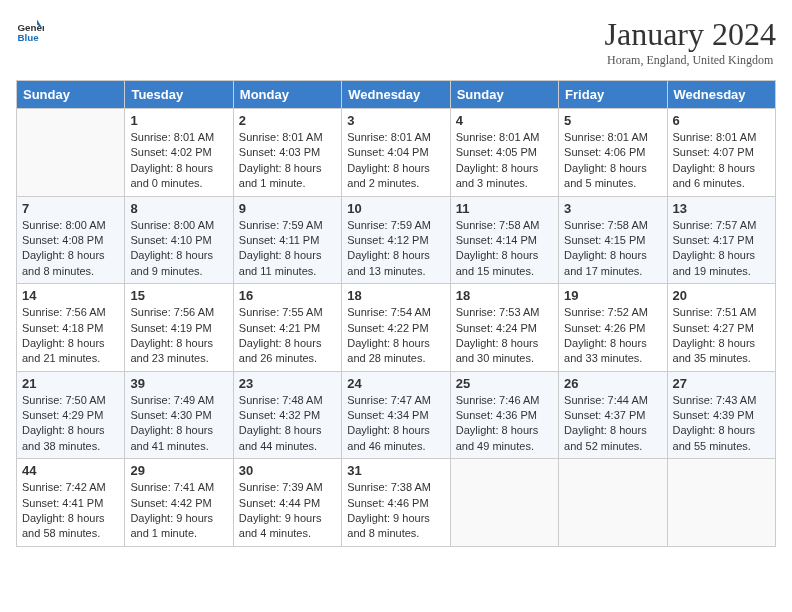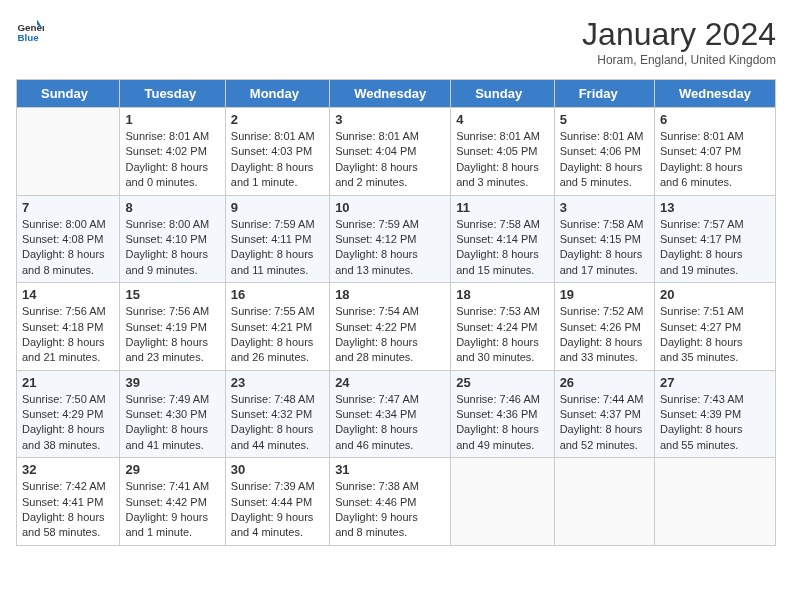--- a/index.html
+++ b/index.html
@@ -19,41 +19,42 @@
     .logo {
       display: flex;
       align-items: center;
       gap: 4px;
     }
     .logo-icon {
       width: 28px;
       height: 28px;
     }
     .title-section {
-      text-align: right;
+      text-align: center;
+      font-family: Liberation Serif, serif;
     }
     .calendar-title {
       font-size: 32px;
       font-weight: normal;
       color: #333;
     }
     .calendar-subtitle {
       font-size: 12px;
       color: #555;
     }
     table {
       width: 100%;
       border-collapse: collapse;
       font-size: 11px;
     }
     .day-header {
       background-color: #3a7dc9;
       color: #fff;
       text-align: left;
-      padding: 6px 24px;
+      padding: 6px 6px;
       font-size: 13px;
       font-weight: bold;
       border: 1px solid #ccc;
     }
     .cal-cell {
       vertical-align: top;
       border: 1px solid #ccc;
       padding: 4px 5px;
       width: 14.28%;
       min-height: 80px;
@@ -225,21 +226,21 @@
           <span class="day-number">26</span>
           <div class="cell-info">Sunrise: 7:44 AM<br>Sunset: 4:37 PM<br>Daylight: 8 hours<br>and 52 minutes.</div>
         </td>
         <td class="cal-cell">
           <span class="day-number">27</span>
           <div class="cell-info">Sunrise: 7:43 AM<br>Sunset: 4:39 PM<br>Daylight: 8 hours<br>and 55 minutes.</div>
         </td>
       </tr>
       <tr>
         <td class="cal-cell">
-          <span class="day-number">32</span>
+          <span class="day-number">44</span>
           <div class="cell-info">Sunrise: 7:42 AM<br>Sunset: 4:41 PM<br>Daylight: 8 hours<br>and 58 minutes.</div>
         </td>
         <td class="cal-cell">
           <span class="day-number">29</span>
           <div class="cell-info">Sunrise: 7:41 AM<br>Sunset: 4:42 PM<br>Daylight: 9 hours<br>and 1 minute.</div>
         </td>
         <td class="cal-cell">
           <span class="day-number">30</span>
           <div class="cell-info">Sunrise: 7:39 AM<br>Sunset: 4:44 PM<br>Daylight: 9 hours<br>and 4 minutes.</div>
         </td>

